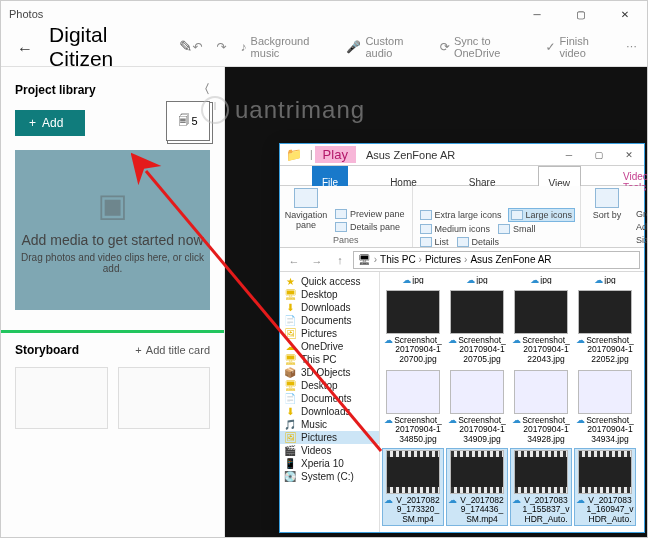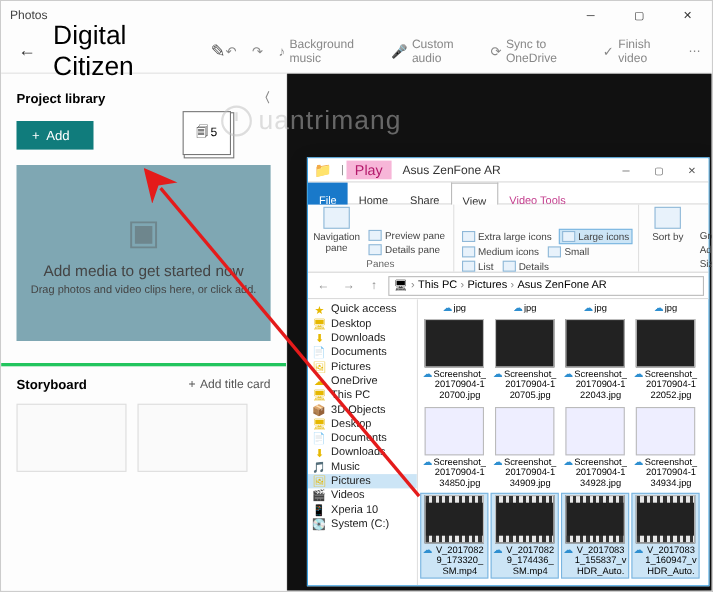--- a/index.html
+++ b/index.html
@@ -6,28 +6,28 @@
 body { width: 648px; height: 538px; background: #fff; position: relative; overflow: hidden; border: 1px solid #ccc; }
 
 
 .photos-app { position: absolute; top: 0; left: 0; width: 646px; height: 536px; background: #fdfdfd; }
 .titlebar { height: 26px; display: flex; align-items: center; padding-left: 8px; font-size: 11px; color: #444; background: #fdfdfd; }
 .win-controls { margin-left: auto; display: flex; }
 .win-btn { width: 44px; height: 26px; display: flex; align-items: center; justify-content: center; color: #333; font-size: 10px; }
 
 .header { height: 40px; display: flex; align-items: center; padding: 0 10px; border-bottom: 1px solid #e0e0e0; background: #fdfdfd; }
 .back-btn { width: 30px; height: 30px; display: flex; align-items: center; justify-content: center; font-size: 16px; color: #333; }
-.app-title { font-size: 24px; font-weight: 400; margin-left: 10px; }
+.app-title { font-size: 21px; font-weight: 400; margin-left: 10px; }
 .edit-icon { margin-left: 10px; color: #555; }
 .toolbar { margin-left: auto; display: flex; gap: 14px; font-size: 11px; color: #888; align-items: center; }
 .toolbar-item { display: flex; align-items: center; gap: 4px; }
 .tb-icon { font-size: 12px; }
 
 .main-area { display: flex; height: calc(100% - 66px); }
-.lib-panel { width: 260px; padding: 14px; border-right: 1px solid #e5e5e5; display: flex; flex-direction: column; }
+.lib-panel { width: 224px; padding: 14px; border-right: 1px solid #e5e5e5; display: flex; flex-direction: column; }
 .lib-head { display: flex; justify-content: space-between; align-items: center; font-size: 12px; font-weight: 600; margin-bottom: 12px; }
 .lib-collapse { color: #888; font-size: 12px; }
 .add-btn { background: #107c7c; color: #fff; border: none; padding: 6px 14px; font-size: 12px; display: inline-flex; align-items: center; gap: 6px; width: 70px; }
 
 .drop-zone { margin-top: 14px; background: #7fa7b3; height: 160px; display: flex; flex-direction: column; align-items: center; justify-content: center; color: #555; text-align: center; position: relative; }
 .drop-icon { font-size: 32px; opacity: 0.4; margin-bottom: 8px; }
 .drop-title { font-size: 14px; color: #444; font-weight: 500; }
 .drop-sub { font-size: 10px; color: #444; margin-top: 4px; }
 .drag-ghost { position: absolute; top: 100px; left: 165px; width: 44px; height: 40px; background: #fff; border: 1px solid #777; font-size: 11px; display: flex; align-items: center; justify-content: center; gap: 2px; z-index: 5; box-shadow: 2px 2px 0 #fff, 2px 2px 0 1px #777; }
 
@@ -43,21 +43,21 @@
 .explorer { position: absolute; left: 278px; top: 142px; width: 366px; height: 390px; background: #fff; border: 1px solid #3aa0e0; box-shadow: 0 4px 16px rgba(0,0,0,0.3); display: flex; flex-direction: column; font-size: 10px; }
 .ex-title { height: 22px; background: #fff; display: flex; align-items: center; border-bottom: 1px solid #d0d0d0; }
 .ex-title-icon { width: 28px; display: flex; align-items: center; justify-content: center; color: #e6b800; font-size: 13px; }
 .ex-title-area { display:flex; align-items:center; gap: 4px; }
 .play-tag { background: #f7b6d8; color: #b3186a; padding: 1px 8px; font-size: 13px; }
 .ex-title-text { font-size: 11px; color: #333; margin-left: 6px; }
 .ex-wctrl { margin-left: auto; display: flex; }
 .ex-wbtn { width: 30px; height: 22px; display: flex; align-items: center; justify-content: center; font-size: 9px; color: #555; }
 
 .ex-menu { height: 20px; display: flex; align-items: stretch; background: #fff; border-bottom: 1px solid #d0d0d0; }
-.ex-tab { padding: 16px 10px; font-size: 10px; display: flex; align-items: center; color: #333; }
+.ex-tab { padding: 16px 10px; font-size: 10px; display: flex; align-items: center; color: #333; margin-left: 32px; }
 .ex-tab.file { background: #1979ca; color: #fff; }
 .ex-tab.active { border: 1px solid #bbb; border-bottom: 1px solid #fff; margin-bottom: -1px; background: #fff; }
 .ex-tab.pink { color: #c43f8e; }
 
 .ribbon { height: 62px; background: #fdfdfd; border-bottom: 1px solid #d0d0d0; display: flex; font-size: 9px; color: #444; }
 .rib-group { border-right: 1px solid #e0e0e0; padding: 2px 5px; display: flex; flex-direction: column; }
 .rib-group-label { text-align: center; font-size: 9px; color: #666; margin-top: auto; }
 .rib-btns { display: flex; gap: 6px; align-items: flex-start; }
 .rib-big { display: flex; flex-direction: column; align-items: center; width: 42px; font-size: 9px; text-align: center; }
 .rib-big-icon { font-size: 18px; width: 24px; height: 20px; border: 1px solid #8fb8d8; background: #e8f2fb; margin-bottom: 2px; }

